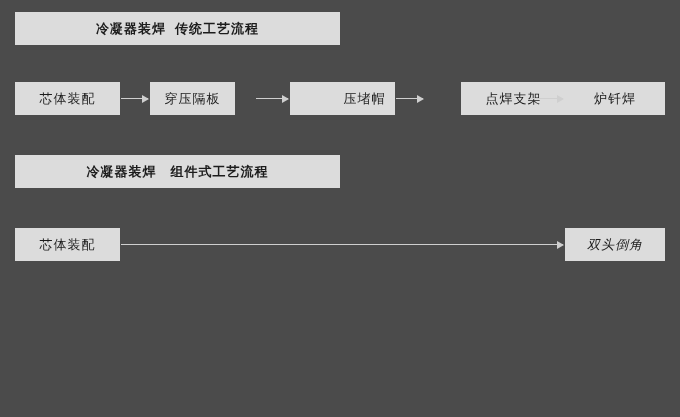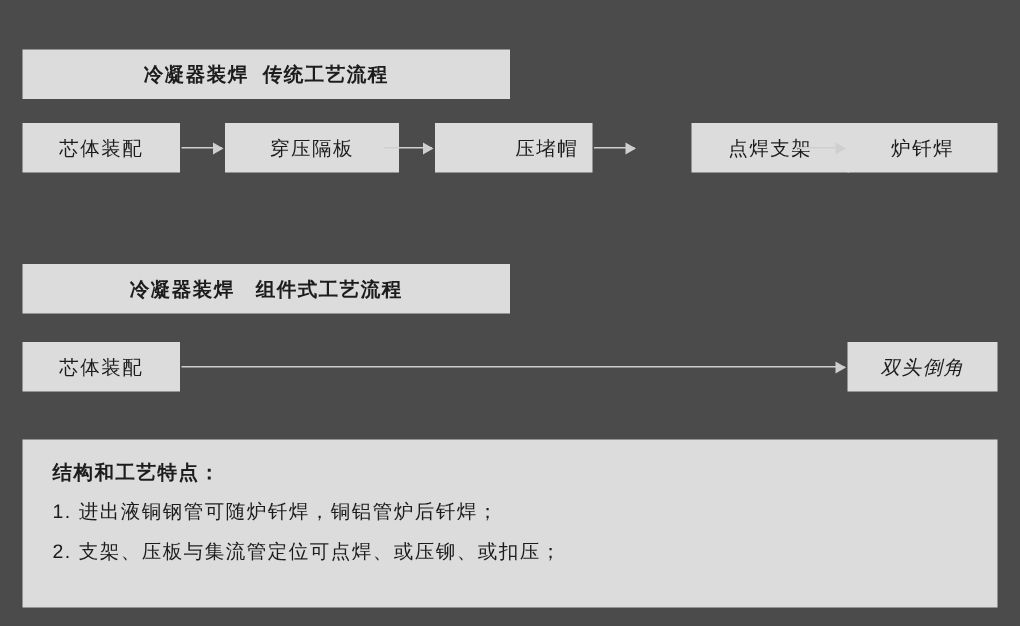--- a/index.html
+++ b/index.html
@@ -27,21 +27,20 @@
     align-items: center;
     justify-content: center;
     font-size: 13px;
     height: 33px;
     box-sizing: border-box;
     white-space: pre;
   }
   .title-box {
     font-weight: bold;
     letter-spacing: 1px;
-    margin-top: 21px;
   }
   .step-box {
     font-weight: normal;
     letter-spacing: 1px;
   }
   .arrow {
     position: absolute;
     height: 1px;
     background: #cfcfcf;
   }
@@ -82,21 +81,21 @@
 <body>
 
 <div class="canvas">
 
   <div class="box title-box" style="left:15px; top:12px; width:325px;">冷凝器装焊  传统工艺流程</div>
 
   <div class="box step-box" style="left:15px; top:82px; width:105px;">芯体装配</div>
 
   <div class="arrow" style="left:121px; top:98px; width:27px;"></div>
 
-  <div class="box step-box" style="left:150px; top:82px; width:116px;">穿压隔板</div>
+  <div class="box step-box" style="left:150px; top:82px; width:85px;">穿压隔板</div>
 
   <div class="arrow" style="left:256px; top:98px; width:32px;"></div>
 
   <div class="box step-box" style="left:290px; top:82px; width:105px;padding-left:44px;">压堵帽</div>
 
   <div class="arrow" style="left:396px; top:98px; width:27px;"></div>
 
   <div class="box step-box" style="left:425px; top:82px; width:105px;margin-left:36px;">点焊支架</div>
 
   <div class="arrow" style="left:531px; top:98px; width:32px;"></div>
@@ -104,19 +103,14 @@
   <div class="box title-box" style="left:15px; top:155px; width:325px;">冷凝器装焊　组件式工艺流程</div>
 
   <div class="box step-box" style="left:565px; top:82px; width:100px;">炉钎焊</div>
 
   <div class="box step-box" style="left:15px; top:228px; width:105px;">芯体装配</div>
 
   <div class="arrow" style="left:121px; top:244px; width:442px;"></div>
 
   <div class="box step-box" style="left:565px; top:228px; width:100px;font-style:italic;">双头倒角</div>
 
-  <div class="notes-box">
-    <div class="notes-title">结构和工艺特点：</div>
-    <div class="notes-line">1. 进出液铜钢管可随炉钎焊，铜铝管炉后钎焊；</div>
-    <div class="notes-line">2. 支架、压板与集流管定位可点焊、或压铆、或扣压；</div>
-  </div>
 
 </div>
 
 </body></html>

